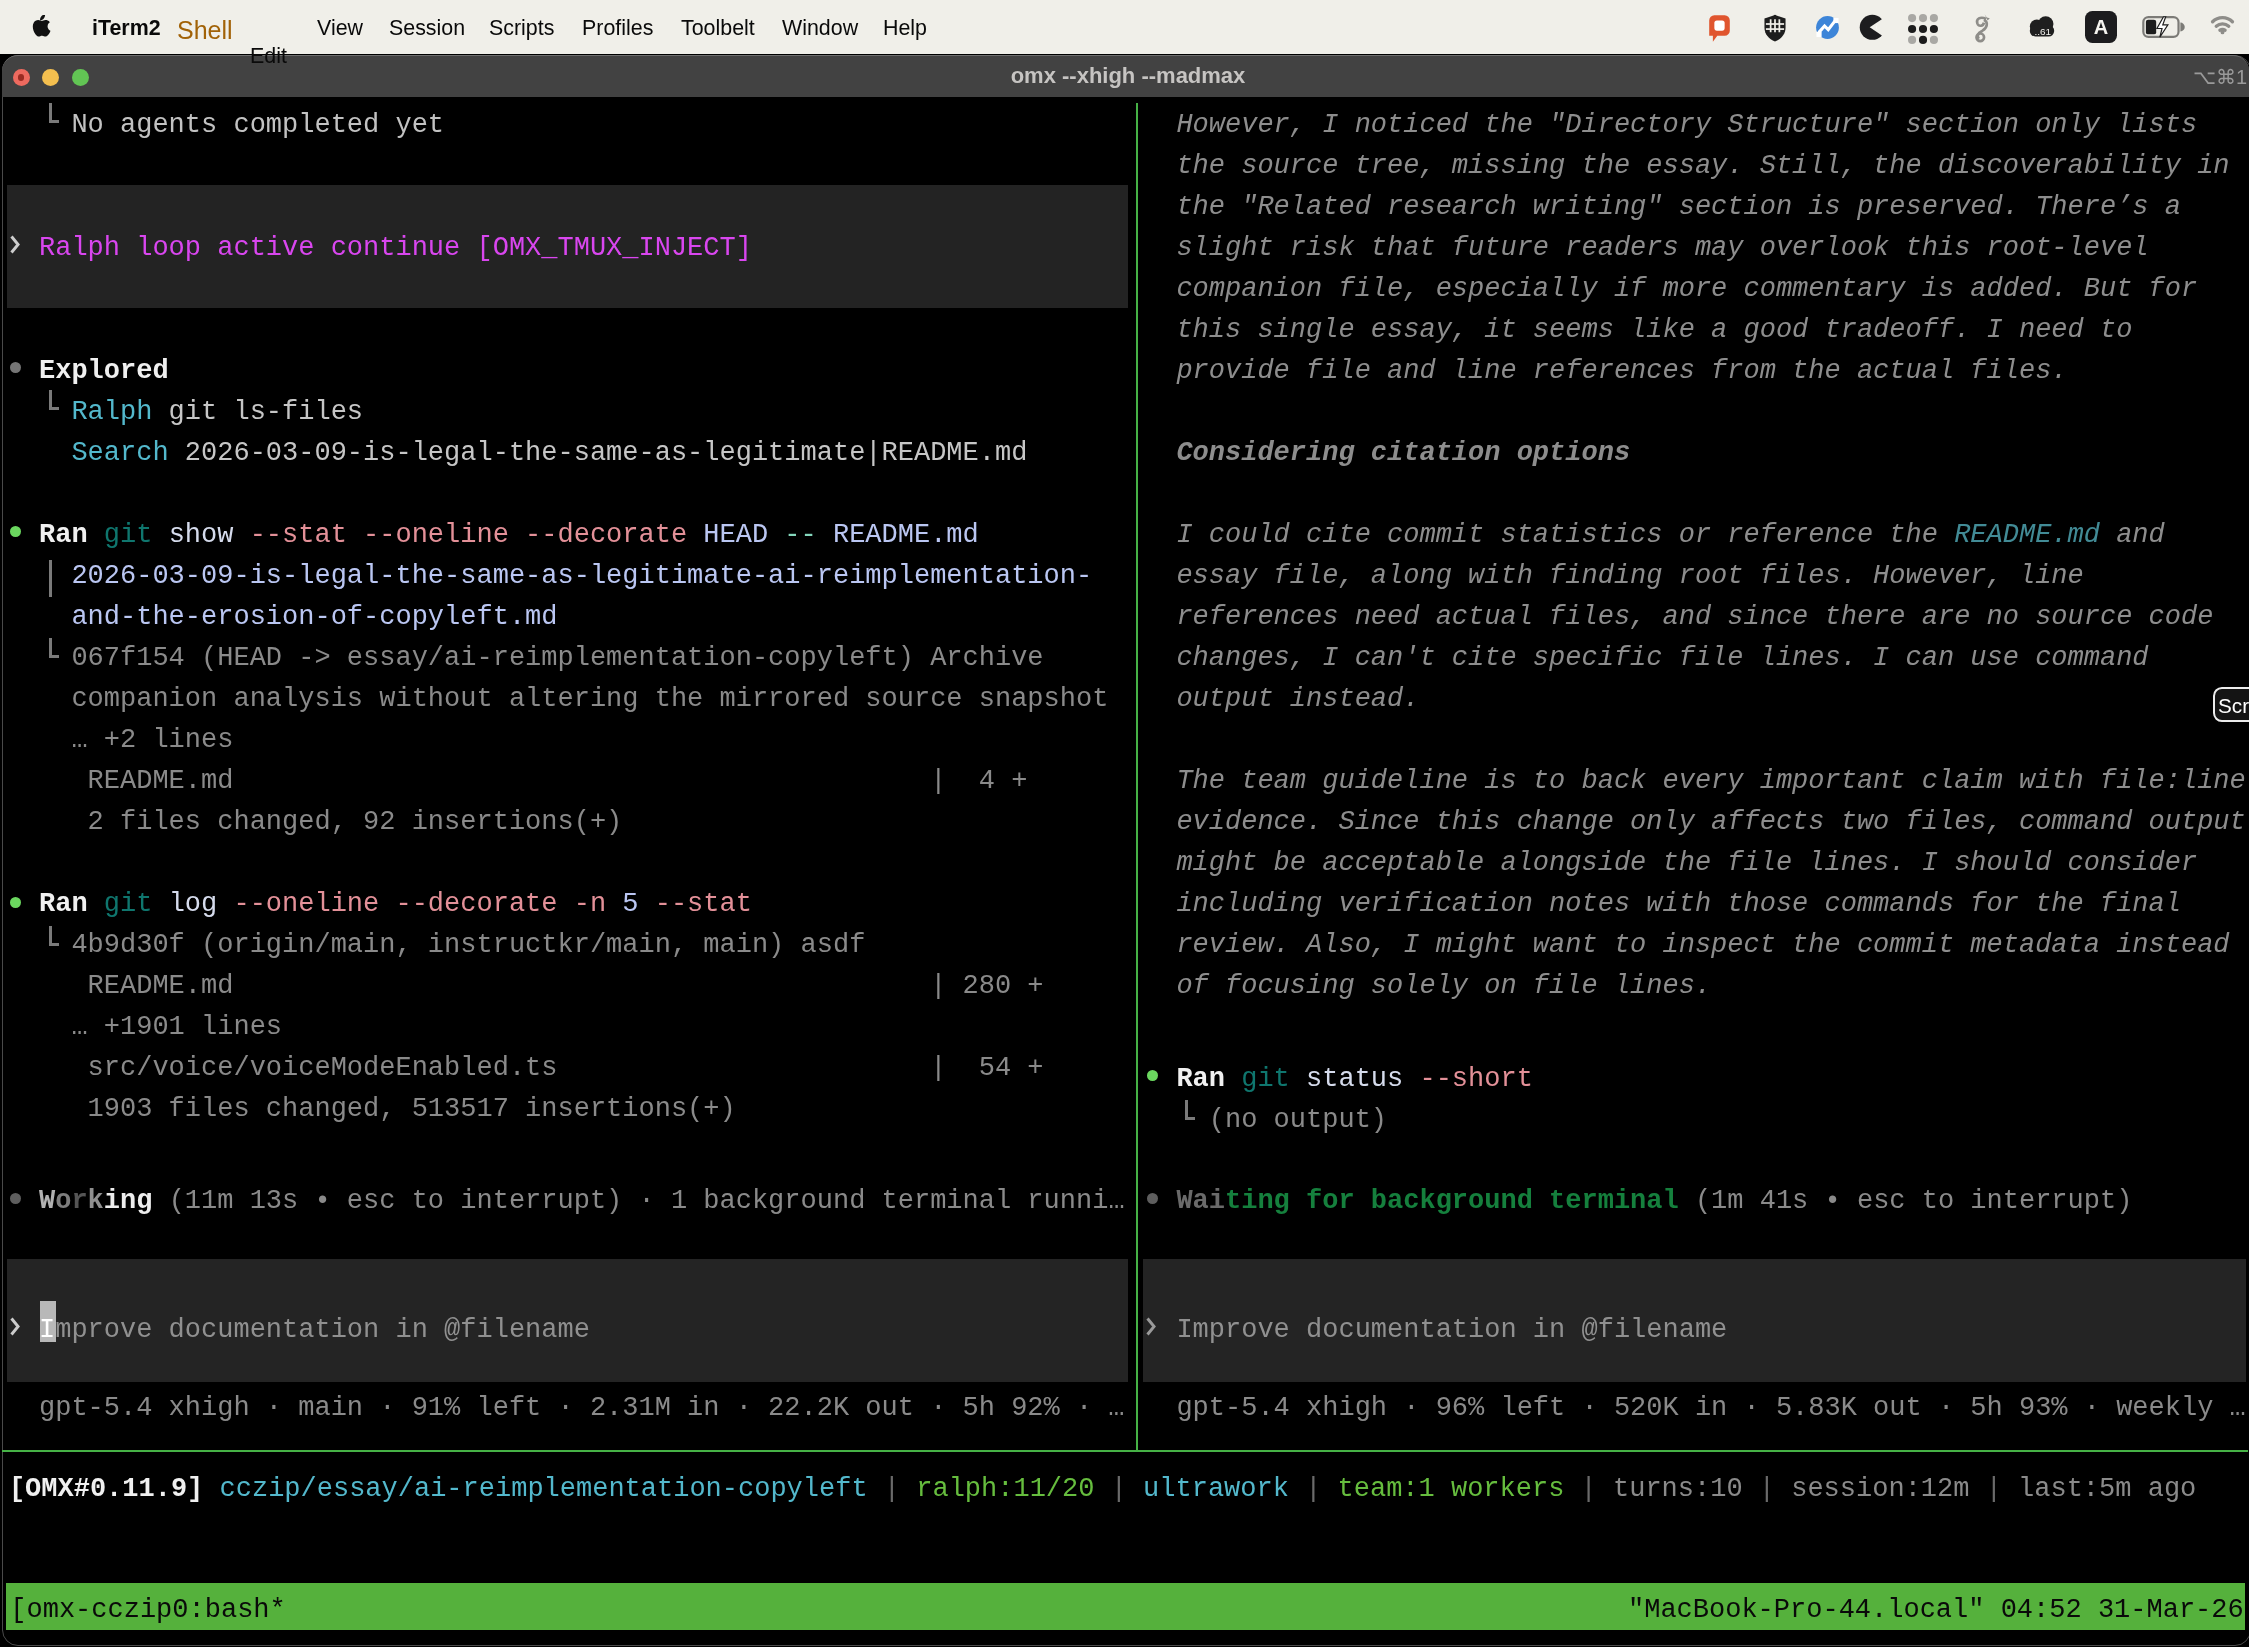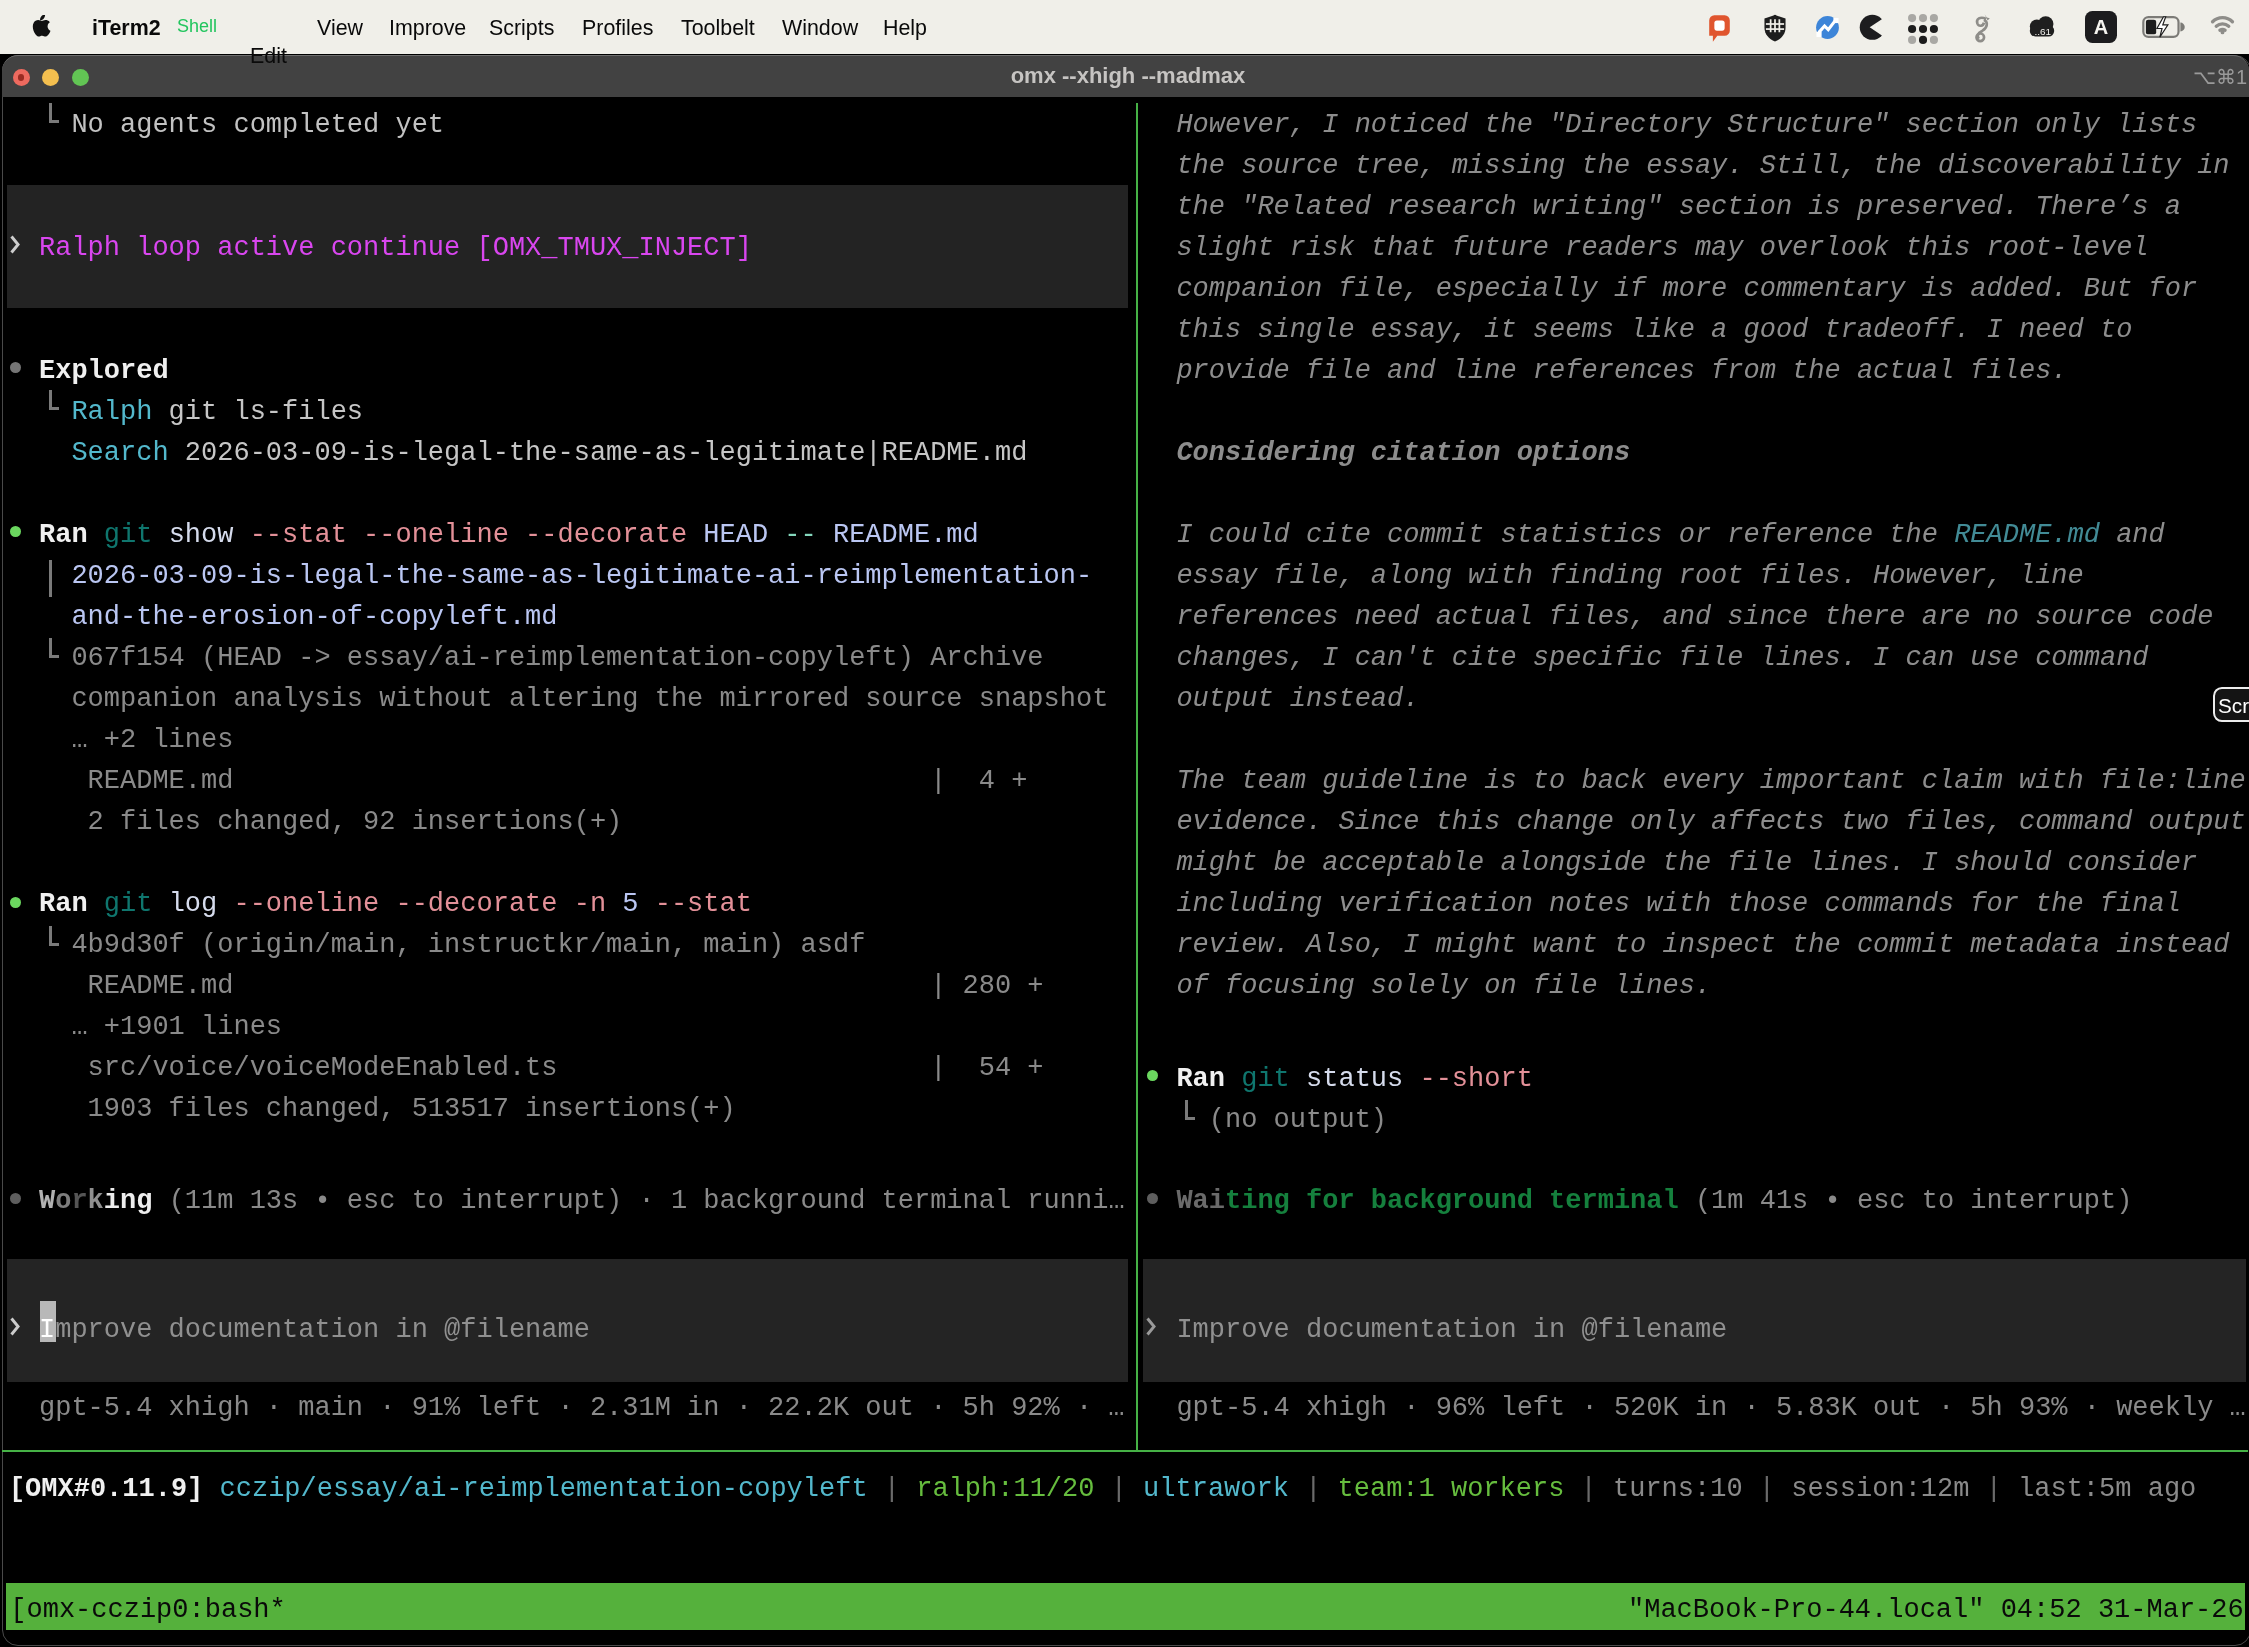--- a/index.html
+++ b/index.html
@@ -29,24 +29,24 @@
 <div class="abs" style="left:42px;top:69px;width:17px;height:17px;border-radius:50%;background:#f4bf4f;"></div>
 <div class="abs" style="left:72px;top:69px;width:17px;height:17px;border-radius:50%;background:#62c554;"></div>
 <div class="abs" style="left:3px;top:63px;width:2250px;text-align:center;font-size:22px;font-weight:bold;color:#c6c4c2;">omx --xhigh --madmax</div>
 <div class="abs" style="left:2193px;top:65px;font-size:20px;color:#9a9a9a;">⌥⌘1</div>
 
 <div class="abs" id="menubar" style="left:0;top:0;width:2250px;height:54px;background:#f0efe9;"></div>
 <svg class="abs" style="left:31px;top:14.8px;" width="20" height="23.6" viewBox="0 0 27 32">
     <path fill="#111" d="M19.2 5.1c1.3-1.6 2.2-3.8 1.9-6.1-1.9.1-4.2 1.3-5.5 2.9-1.2 1.4-2.3 3.7-2 5.9 2.1.2 4.3-1.1 5.6-2.7zM24.9 17c0-4.1 3.4-6.1 3.5-6.2-1.9-2.8-4.9-3.2-6-3.3-2.5-.3-4.9 1.5-6.2 1.5-1.3 0-3.3-1.5-5.4-1.4-2.8 0-5.4 1.6-6.8 4.1-2.9 5-.7 12.5 2.1 16.6 1.4 2 3 4.2 5.2 4.1 2.1-.1 2.9-1.3 5.4-1.3 2.5 0 3.2 1.3 5.4 1.3 2.2 0 3.6-2 5-4 1.6-2.3 2.2-4.6 2.2-4.7-.1 0-4.3-1.6-4.4-6.7z" transform="scale(0.9)"></path>
   </svg>
 <div class="abs" style="left:80px;top:16px;font-size:21.4px;font-weight:700;color:#0a0a0a;margin-left:12px;">iTerm2</div>
-<div class="abs" style="left:177px;top:16px;font-size:18px;font-weight:500;color:#22c55e;">Shell</div>
+<div class="abs" style="left:177px;top:16px;font-size:25px;font-weight:500;color:#a16207;">Shell</div>
 <div class="abs" style="left:250px;top:16px;font-size:21.4px;font-weight:500;color:#0a0a0a;margin-top:28px;">Edit</div>
 <div class="abs" style="left:317px;top:16px;font-size:21.4px;font-weight:500;color:#0a0a0a;">View</div>
-<div class="abs" style="left:389px;top:16px;font-size:21.4px;font-weight:500;color:#0a0a0a;">Improve</div>
+<div class="abs" style="left:389px;top:16px;font-size:21.4px;font-weight:500;color:#0a0a0a;">Session</div>
 <div class="abs" style="left:489px;top:16px;font-size:21.4px;font-weight:500;color:#0a0a0a;">Scripts</div>
 <div class="abs" style="left:582px;top:16px;font-size:21.4px;font-weight:500;color:#0a0a0a;">Profiles</div>
 <div class="abs" style="left:681px;top:16px;font-size:21.4px;font-weight:500;color:#0a0a0a;">Toolbelt</div>
 <div class="abs" style="left:782px;top:16px;font-size:21.4px;font-weight:500;color:#0a0a0a;">Window</div>
 <div class="abs" style="left:883px;top:16px;font-size:21.4px;font-weight:500;color:#0a0a0a;">Help</div>
 
 <svg class="abs" style="left:1707px;top:13.3px;" width="25" height="29.5" viewBox="0 0 34 40">
   <path d="M3 10 a7 7 0 0 1 7-7 h14 a7 7 0 0 1 7 7 v14 a7 7 0 0 1-7 7 h-10 l-6 8 v-8 h-5 z" fill="#e0552e"></path>
   <rect x="10" y="10" width="14" height="14" rx="3.5" fill="#fff"></rect>
 </svg>

